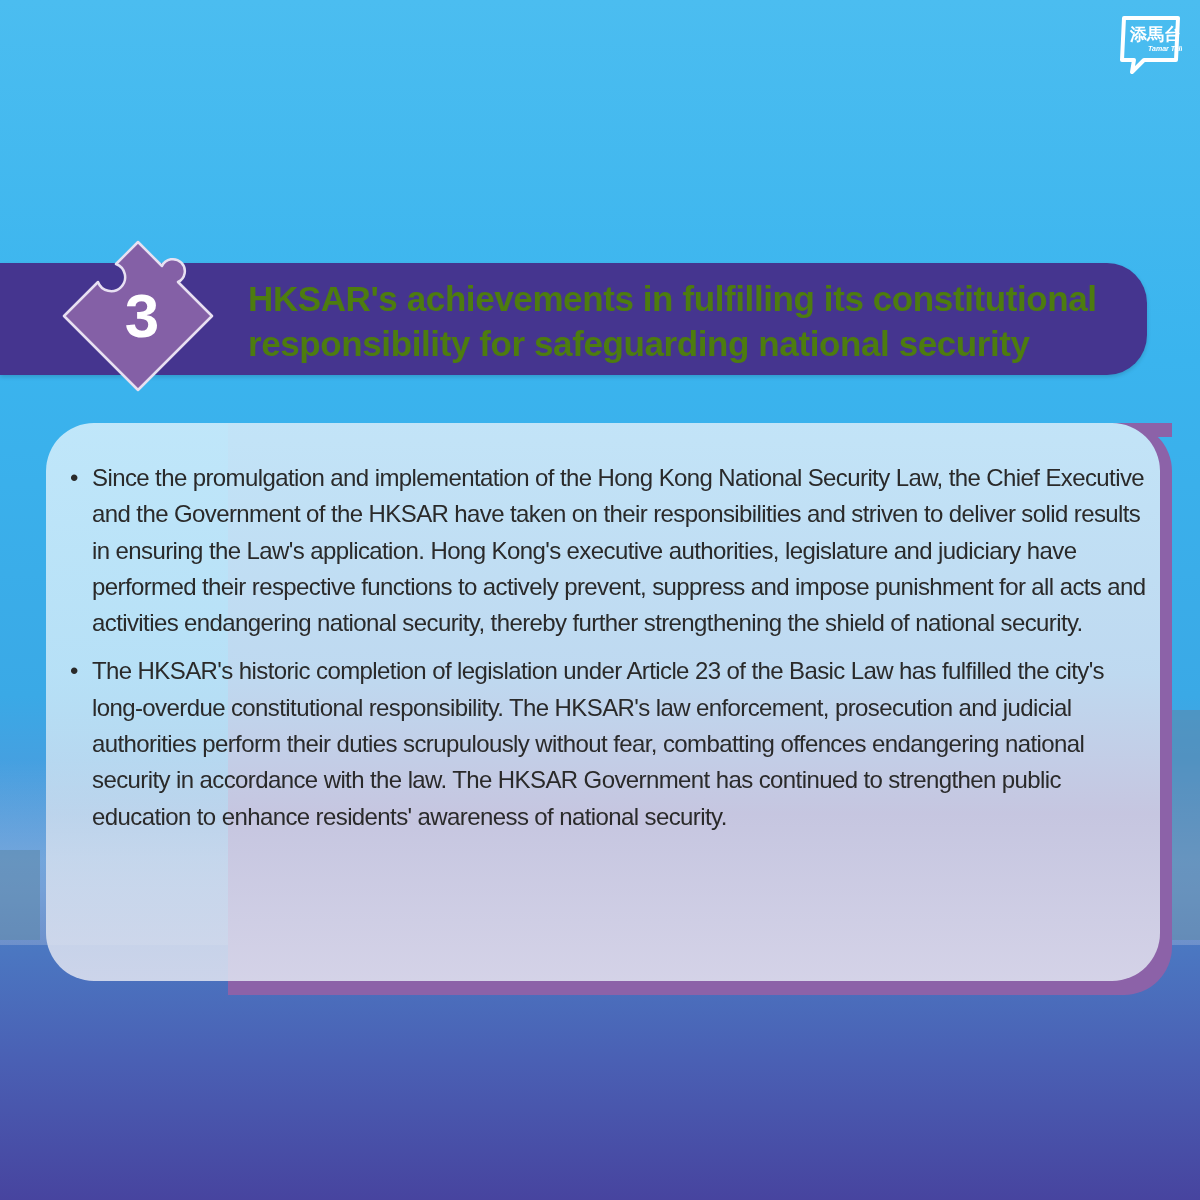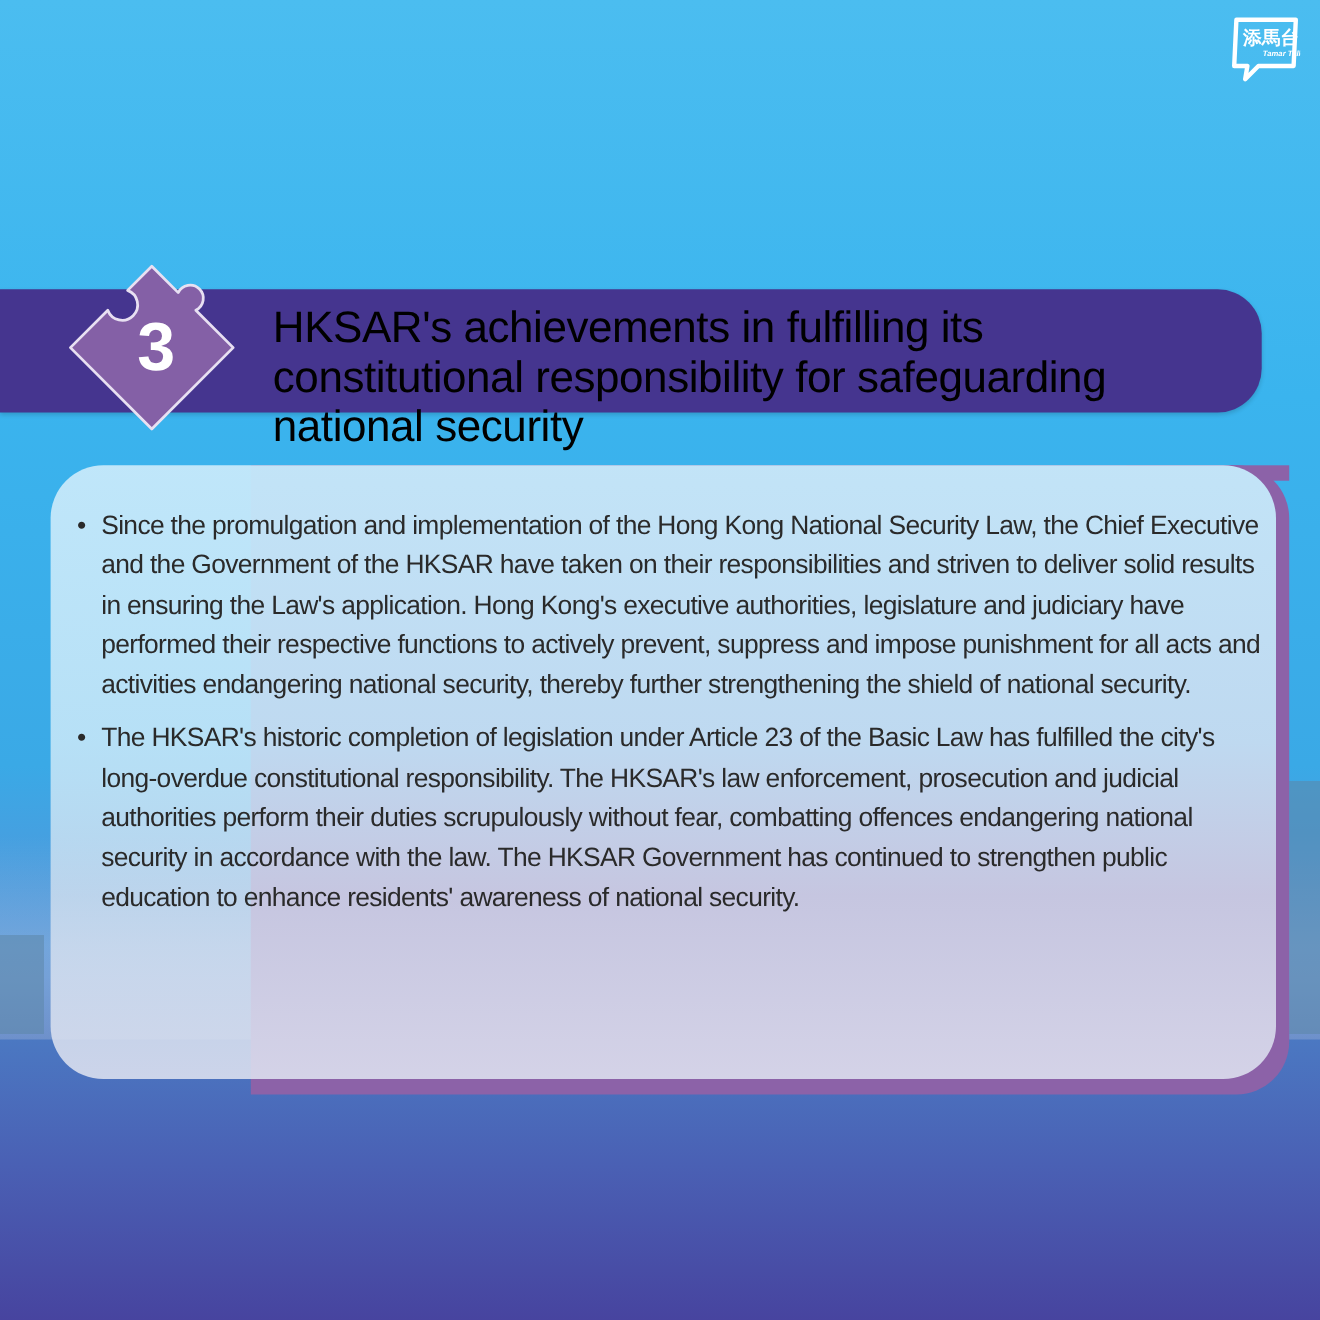--- a/index.html
+++ b/index.html
@@ -26,21 +26,21 @@
     }
     
     .banner {
       position: absolute; left: 0; top: 263px; width: 1147px; height: 112px;
       background: #45358f;
       border-radius: 0 40px 40px 0;
       box-shadow: 0 2px 4px rgba(0,0,0,.15);
     }
     .banner-title {
       position: absolute; left: 248px; top: 276px; width: 880px;
-      color: #000000; font-weight: normal; font-size: 40px; line-height: 45px;
+      color: #4d7c0f; font-weight: bold; font-size: 35px; line-height: 45px;
       letter-spacing: -0.4px;
     }
     .puzzle {
       position: absolute; left: 58px; top: 236px; width: 160px; height: 160px;
     }
     .puzzle-num {
       position: absolute; left: 112px; top: 276px; width: 60px; text-align: center;
       color: #fff; font-weight: bold; font-size: 62px; line-height: 80px;
     }
     

